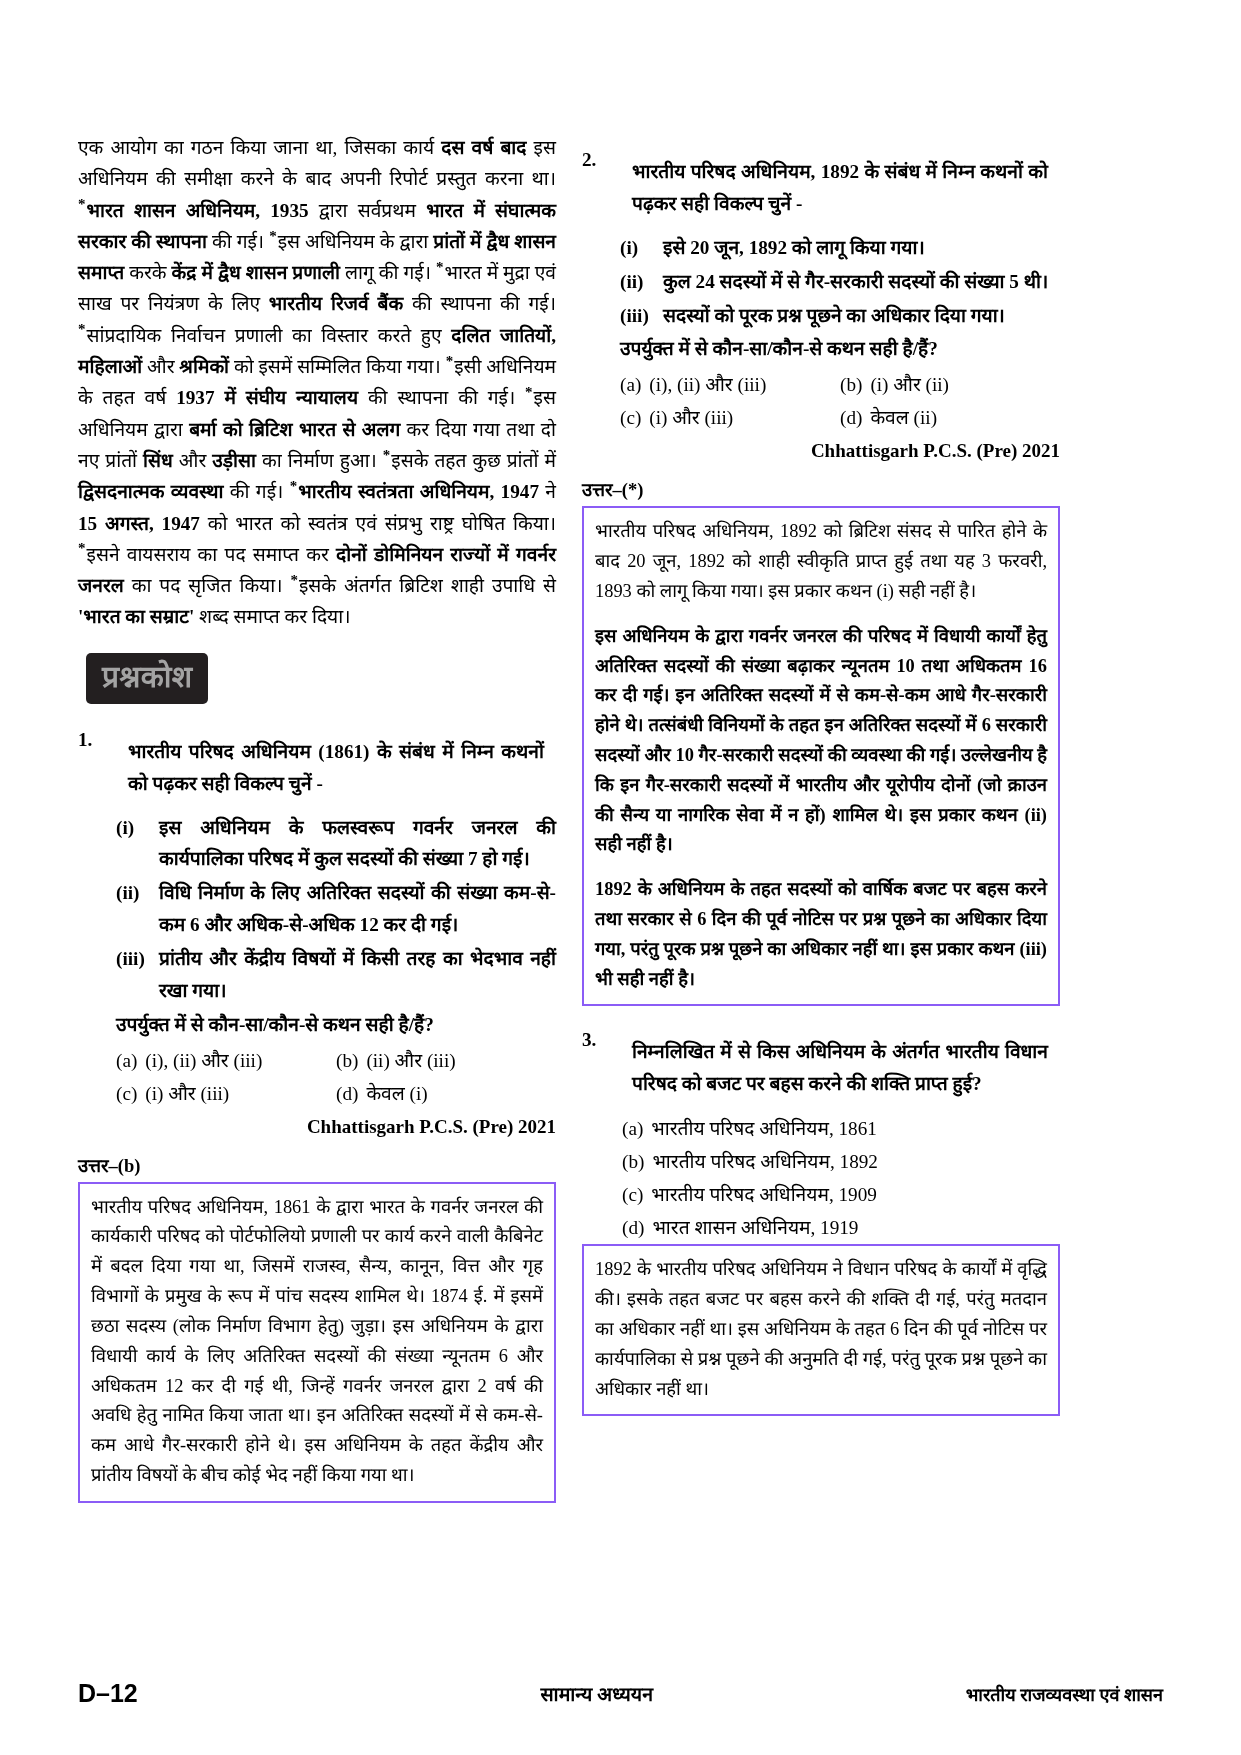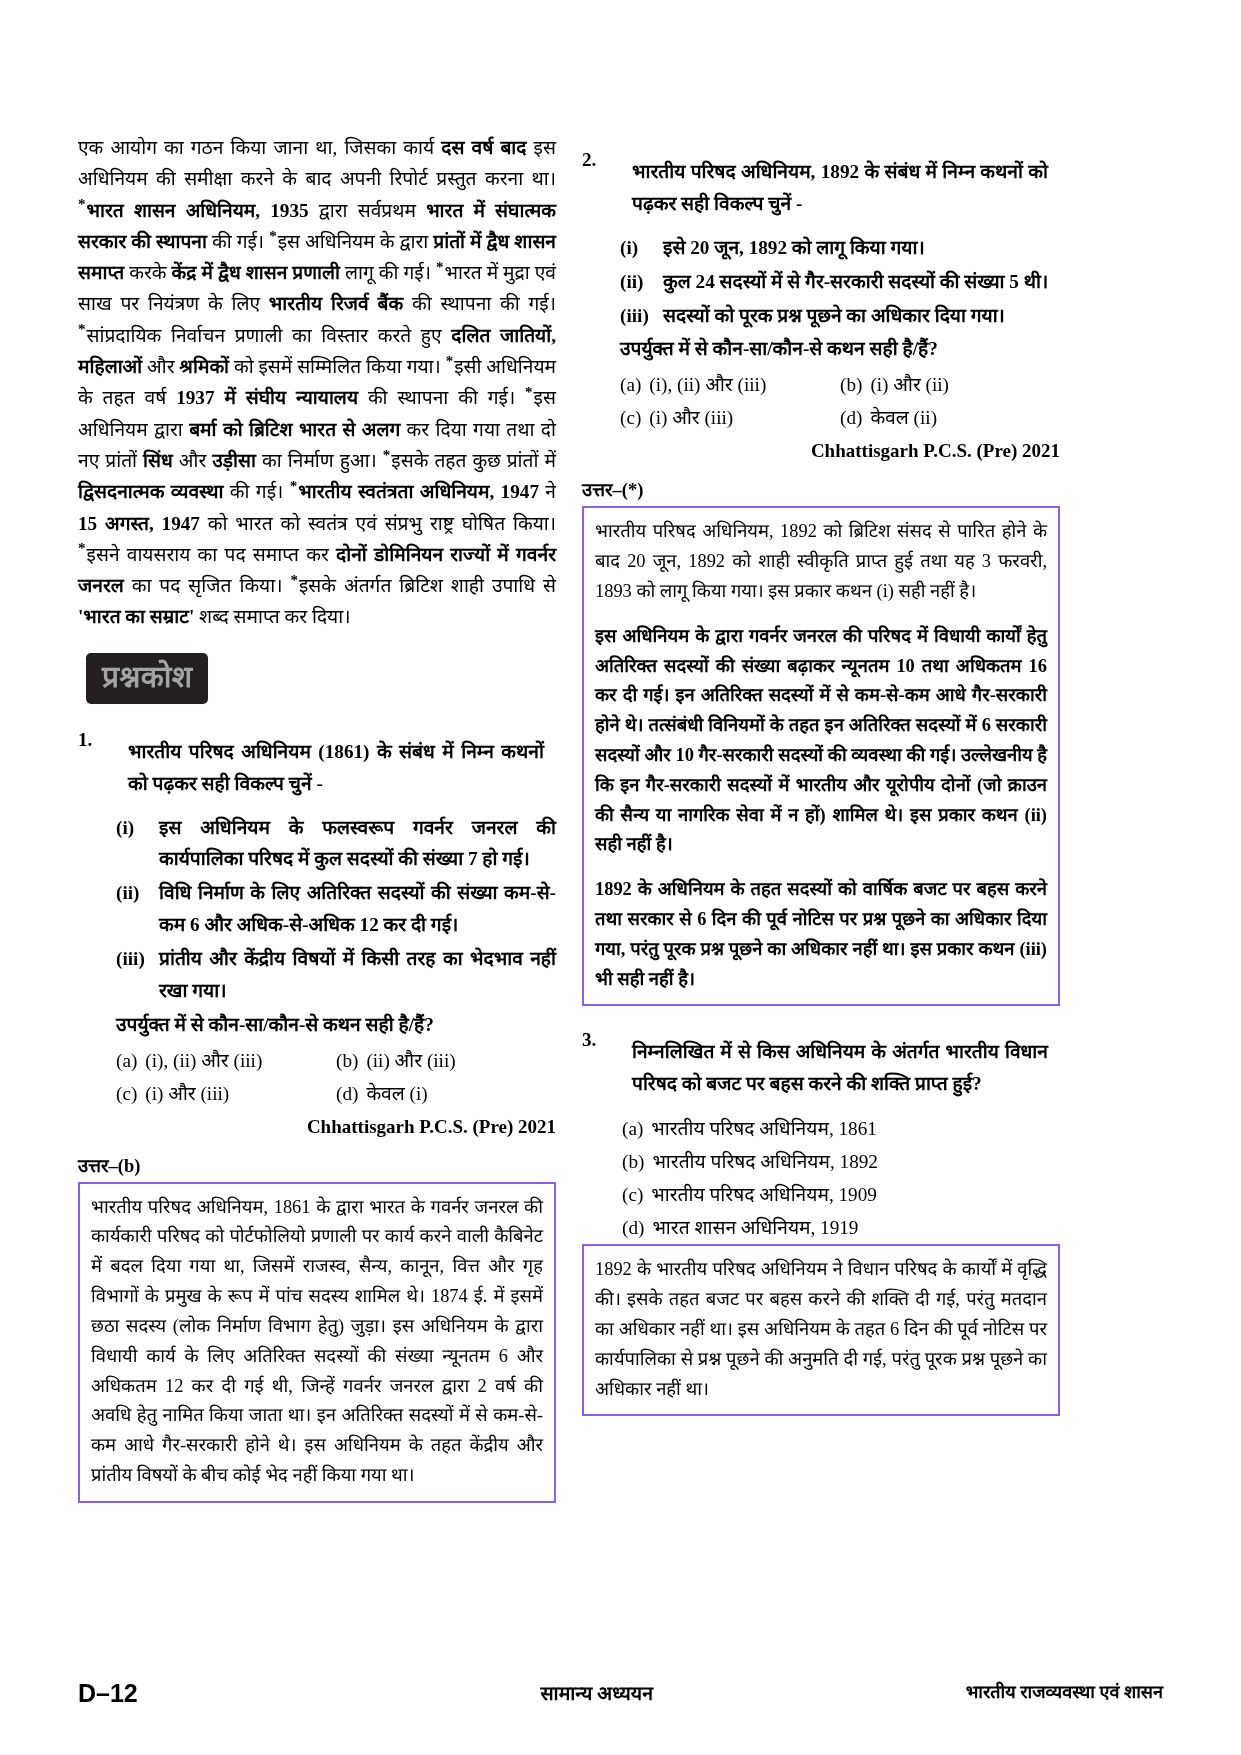--- a/index.html
+++ b/index.html
@@ -165,21 +165,21 @@
   }
   .exp-box p + p { margin-top: 15px; font-weight: bold; }
 
   
   .footer {
     position: absolute;
     left: 78px;
     right: 78px;
     bottom: 47px;
     display: flex;
-    align-items: flex-start;
+    align-items: center;
     font-weight: bold;
   }
   .footer-left {
     flex: 0 0 auto;
     font-size: 25px;
     font-family: "Liberation Sans", "DejaVu Sans", sans-serif;
   }
   .footer-center {
     flex: 1 1 auto;
     text-align: center;

